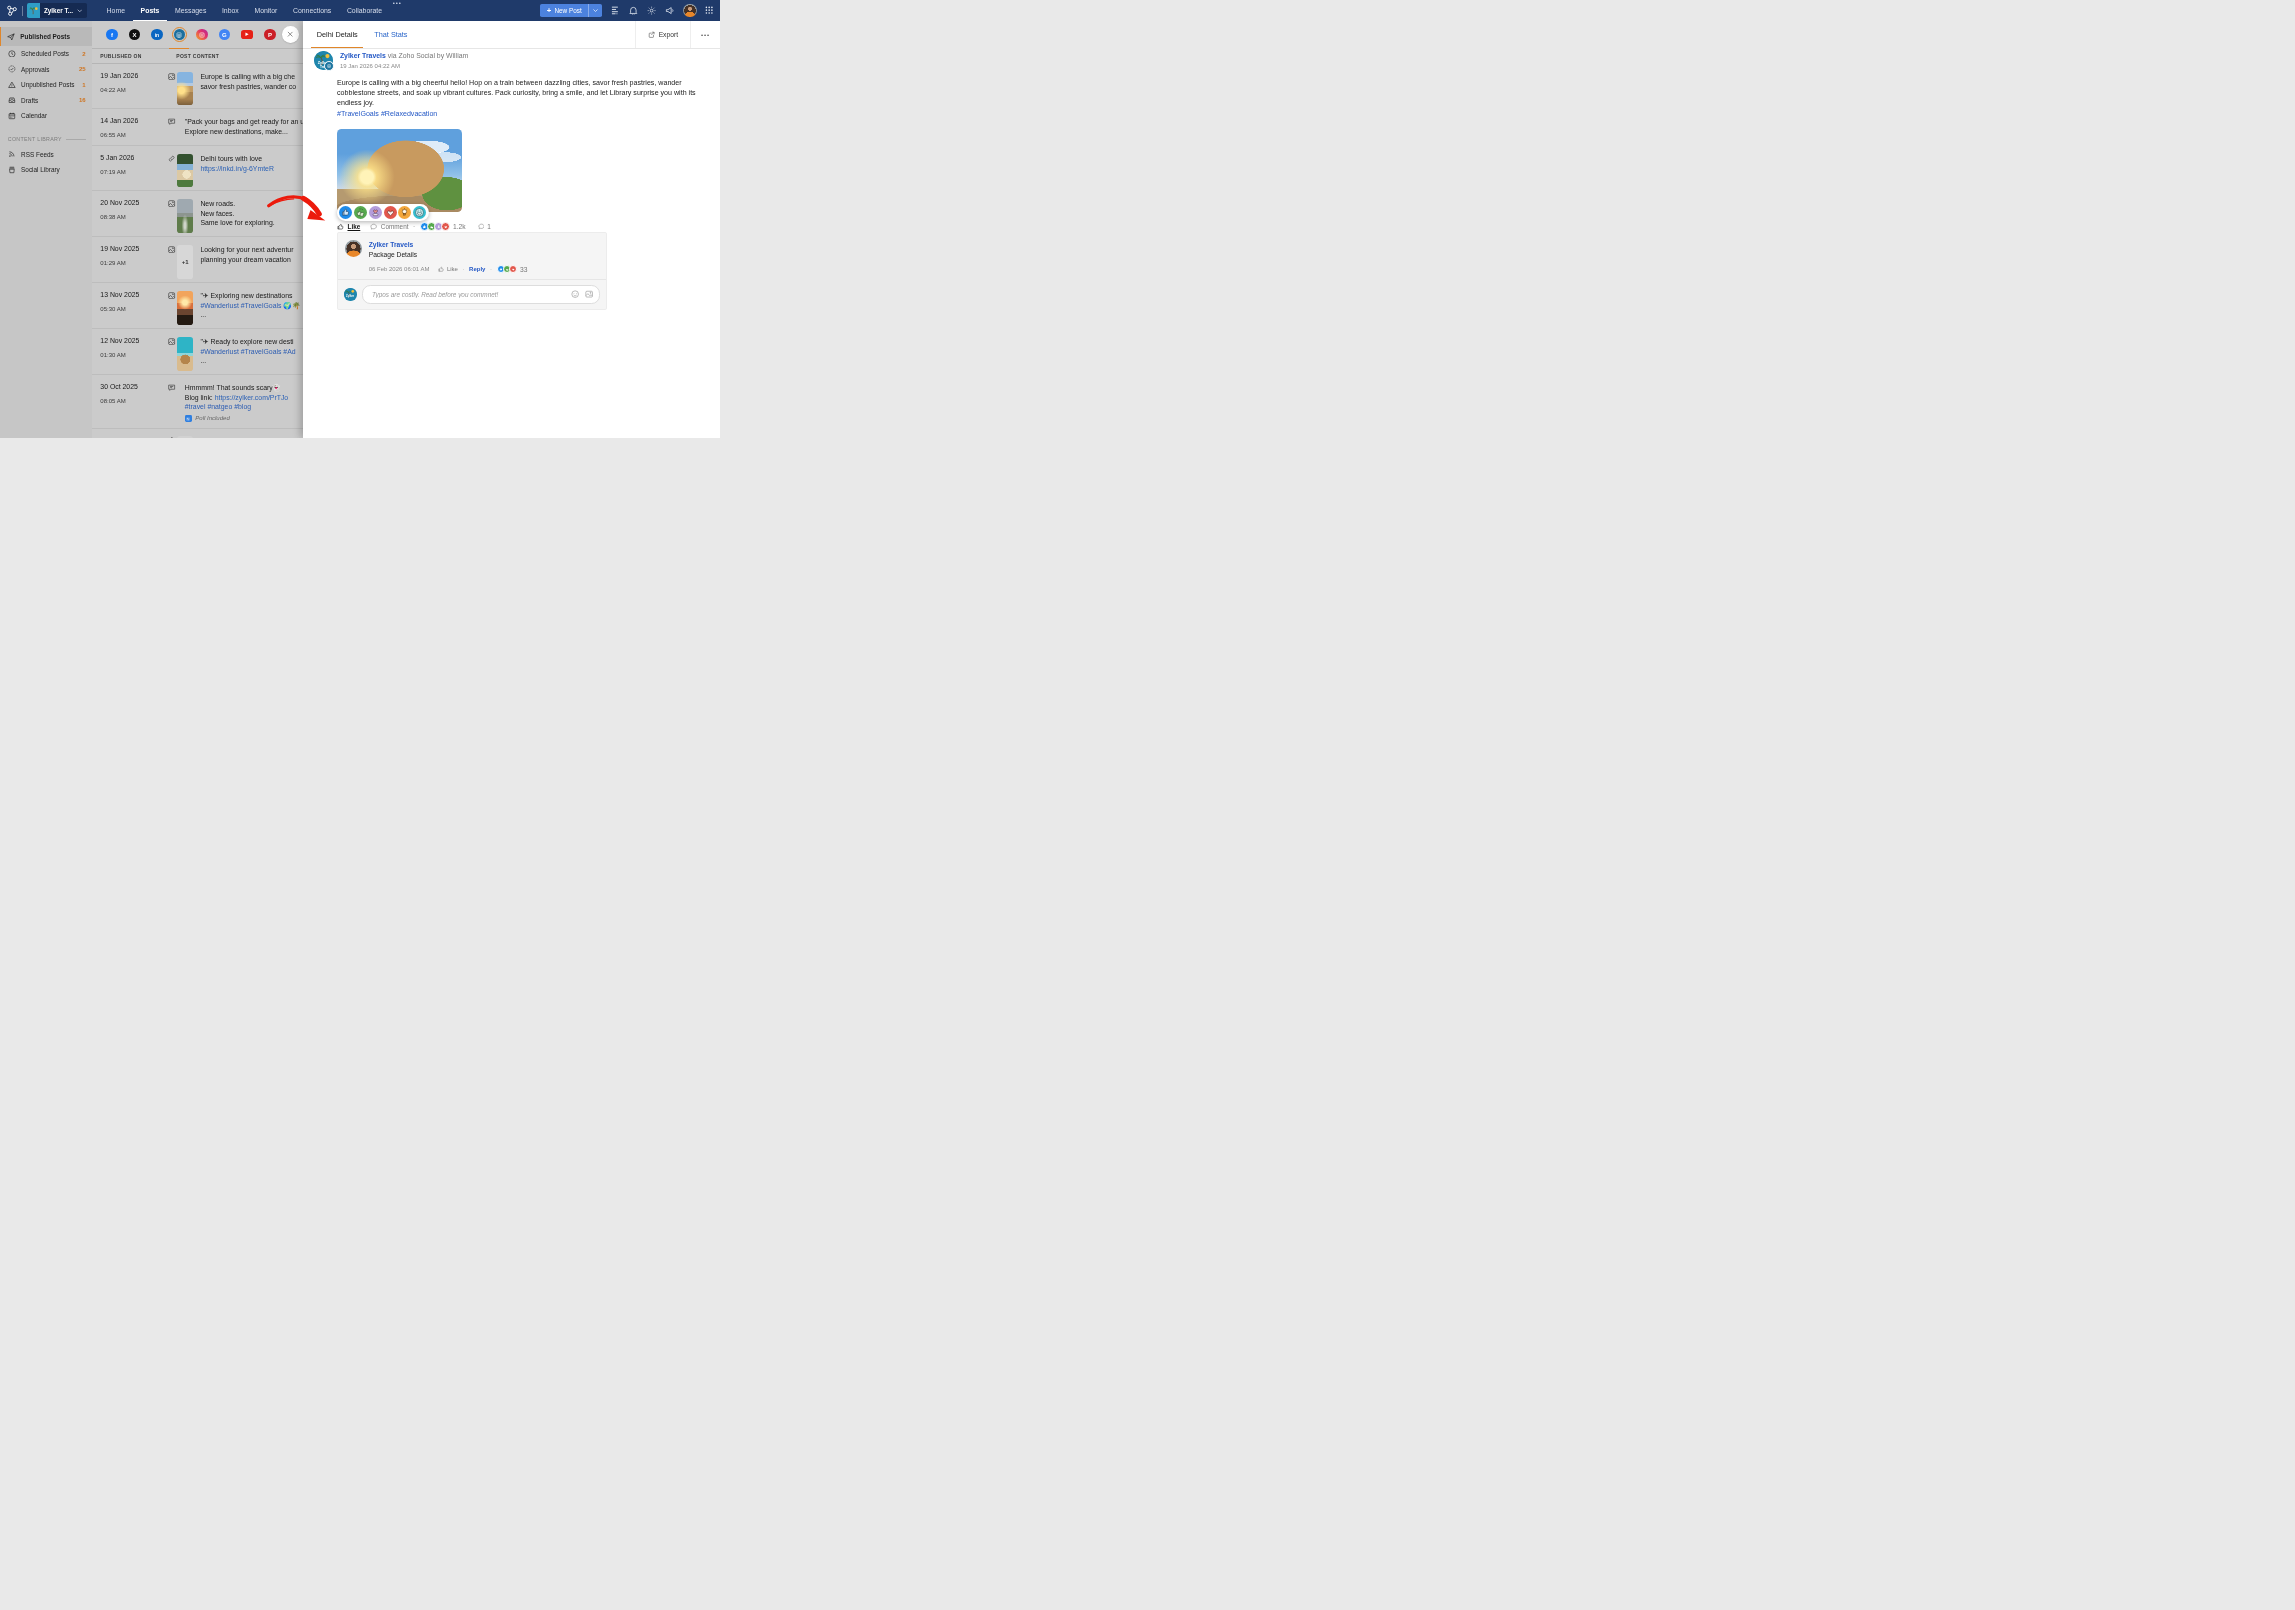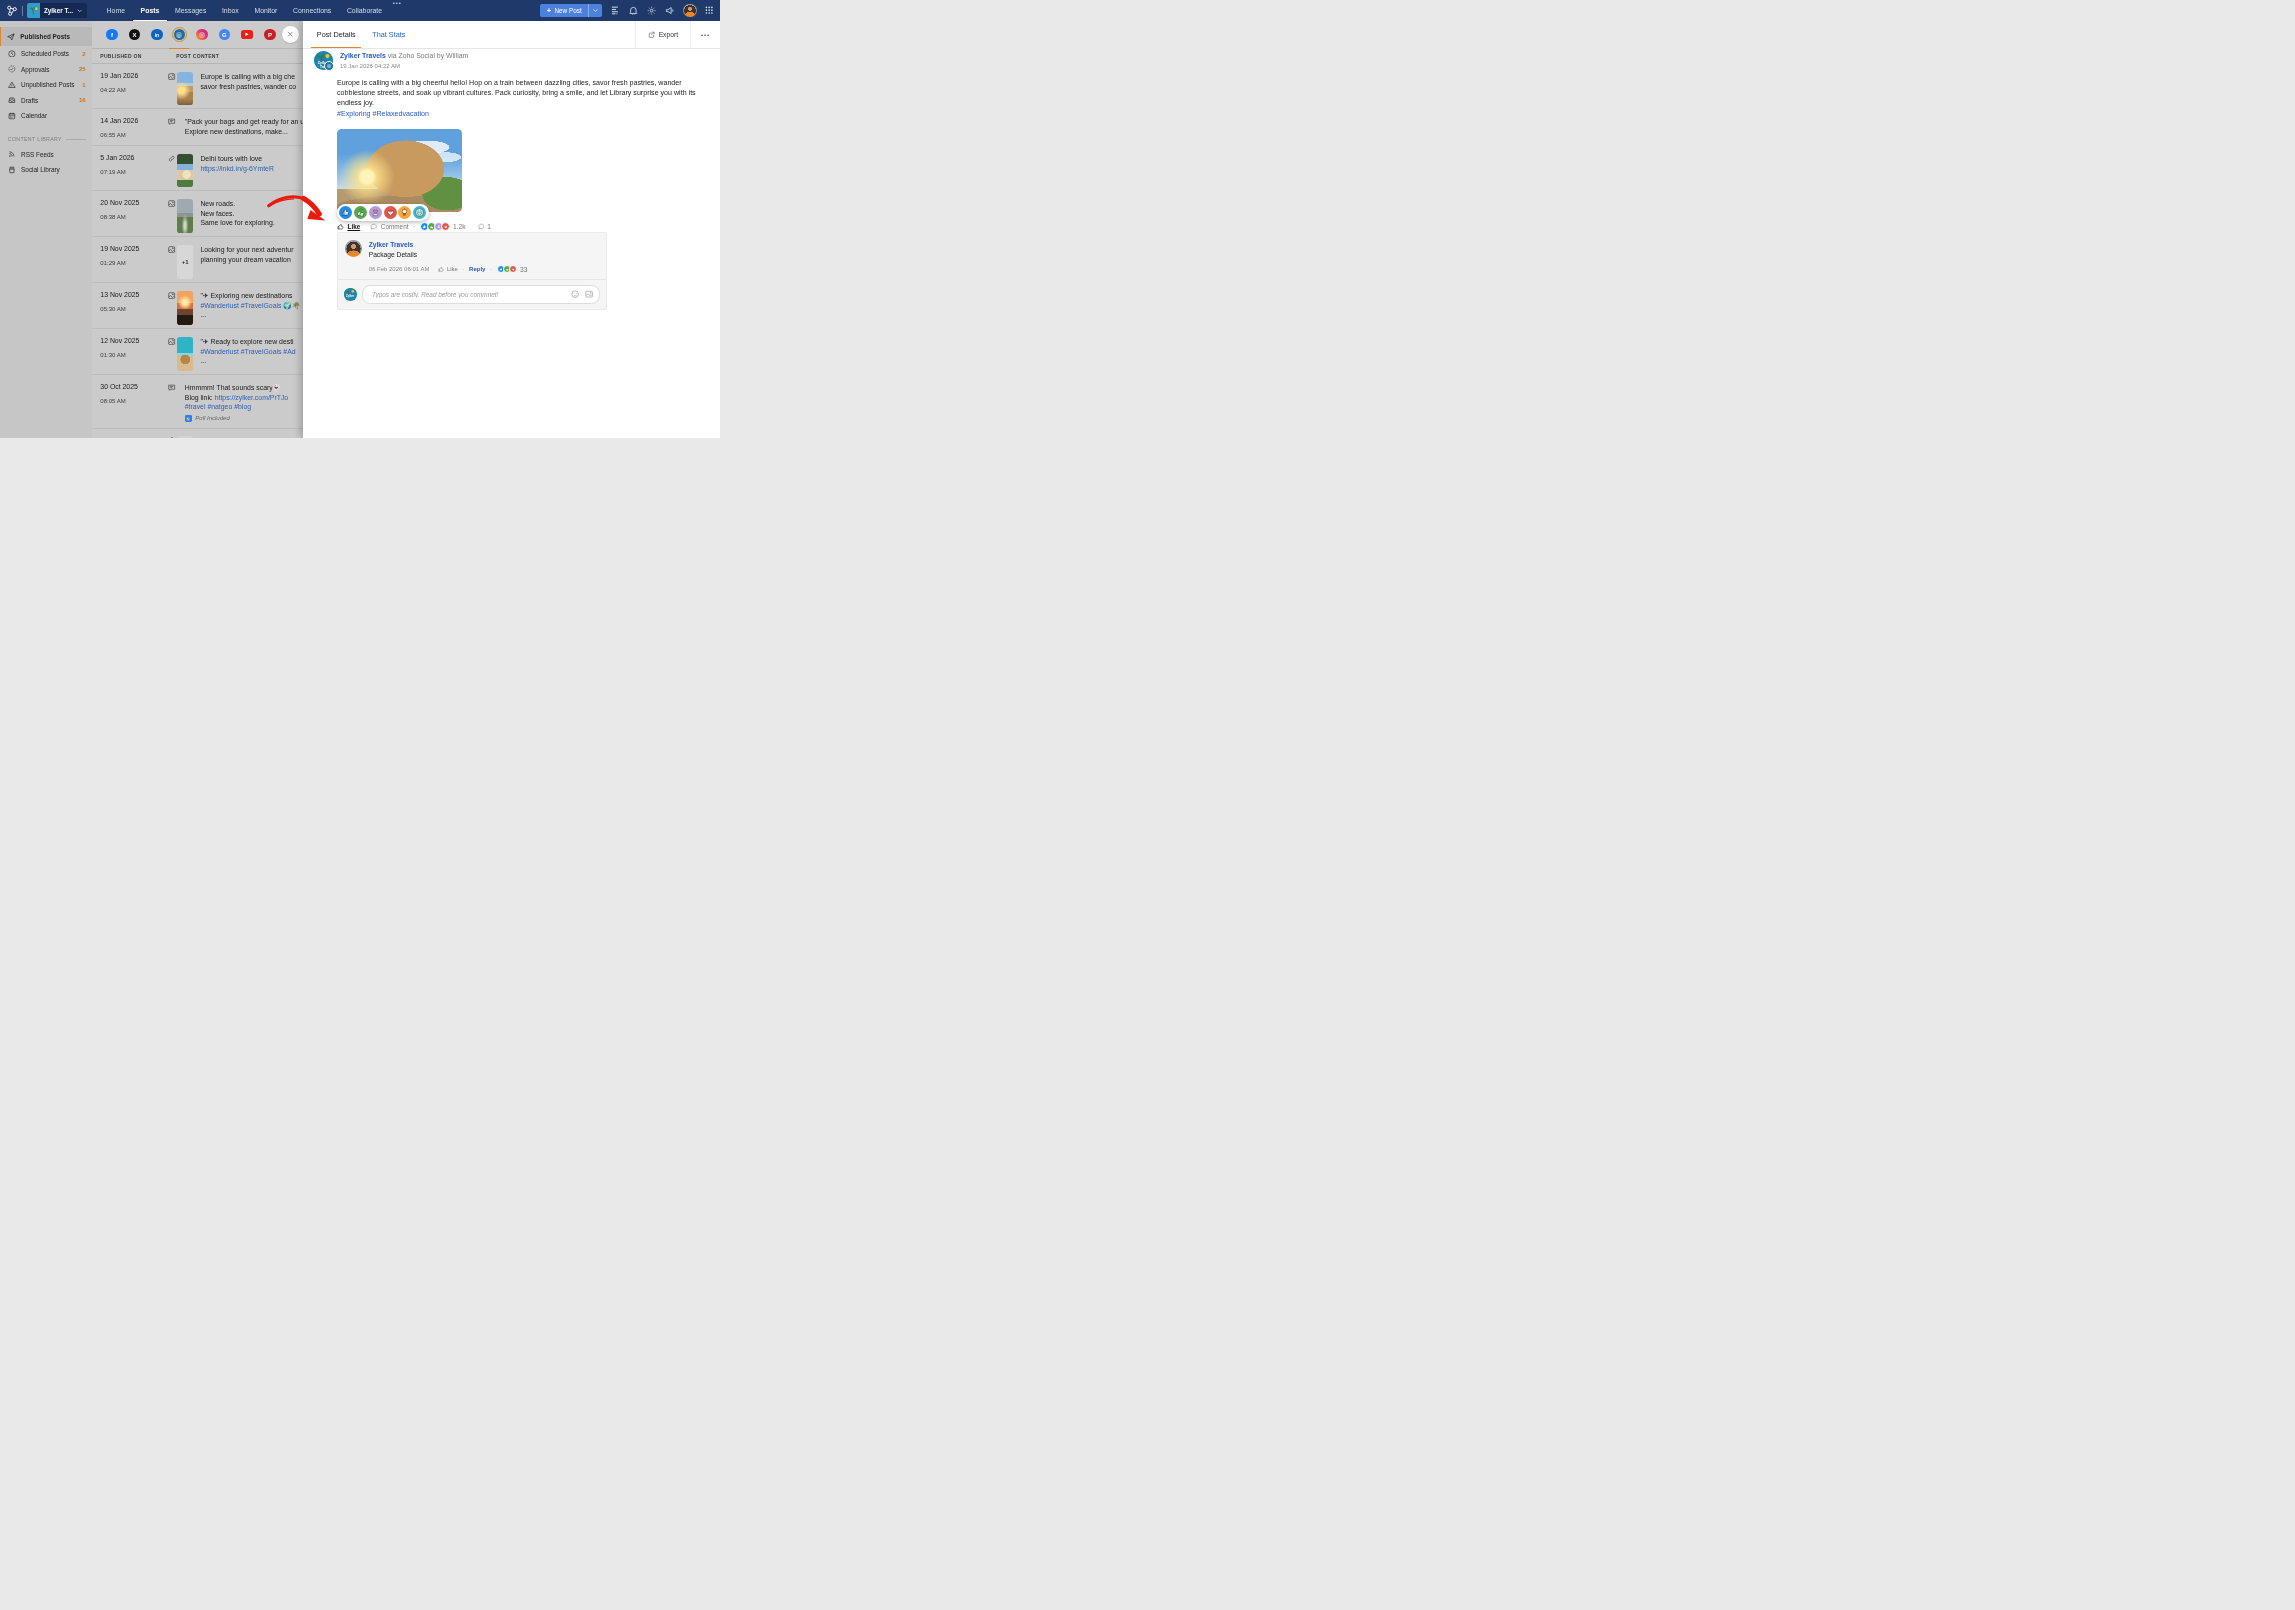--- a/index.html
+++ b/index.html
@@ -520,21 +520,21 @@
           <svg width="6.4" height="3.7" viewBox="0 0 14 8" fill="none" stroke="currentColor" stroke-width="1.3">
             <path d="M7 1c2.8 0 5 2.2 5 5"></path>
           </svg>
         </span>
       <div class="rthumb" style="width:15.6px;height:6.4px;border-radius:2.8px 2.8px 0 0;background:#d2d2d2"></div>
     </div>
   </div>
 
   <div class="details">
     <div class="dhead">
-      <span class="dtab active">Post Details</span>
+      <span class="dtab active">Delhi Details</span>
       <span class="dtab stats">That Stats</span>
       <div class="dhead-right">
         <span class="export">
           <svg width="7.3" height="7.3" viewBox="0 0 24 24" fill="none" stroke="#444" stroke-width="1.8">
               <path d="M13 4h7v7M20 4l-9 9"></path>
               <path d="M18 13v6a2 2 0 01-2 2H6a2 2 0 01-2-2V9a2 2 0 012-2h6"></path>
             </svg>
           <span>Export</span>
         </span>
         <span class="dmore">•••</span>
@@ -564,21 +564,21 @@
         <div class="dname-line">
           <span class="nm">Zylker Travels</span>
           <span>via Zoho Social by</span>
           <span>William</span>
         </div>
         <div class="ddate">19 Jan 2026 04:22 AM</div>
       </div>
     </div>
 
     <div class="dbody">Europe is calling with a big cheerful hello! Hop on a train between dazzling cities, savor fresh pastries, wander cobblestone streets, and soak up vibrant cultures. Pack curiosity, bring a smile, and let Library surprise you with its endless joy.</div>
-    <div class="dhash">#Exploring #Relaxedvacation</div>
+    <div class="dhash">#TravelGoals #Relaxedvacation</div>
 
     <div class="dimg"></div>
 
     <div class="pill">
       <span class="rx">
         <svg viewBox="0 0 28 28">
             <circle cx="14" cy="14" r="14" fill="#1f8ceb"></circle>
             <path d="M8 12.6h2.6V20H8zM11.4 19.6h6.3c.9 0 1.6-.6 1.8-1.4l1-4.1c.3-1.1-.6-2.2-1.8-2.2h-3.2l.7-3c.2-1-.5-1.9-1.5-1.9-.6 0-1.1.3-1.4.8l-2.5 4.8" fill="#cfe6fb" stroke="#14293e" stroke-width="1.1" stroke-linejoin="round"></path>
           </svg>
       </span>

